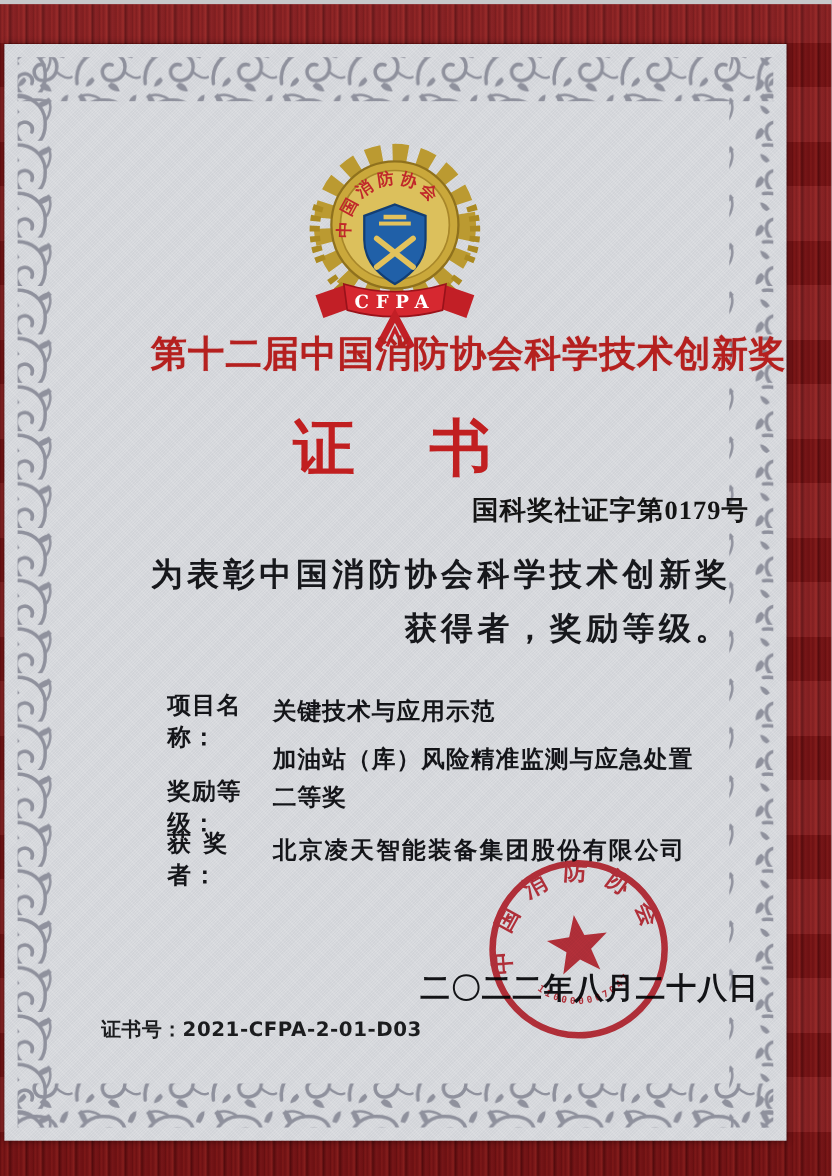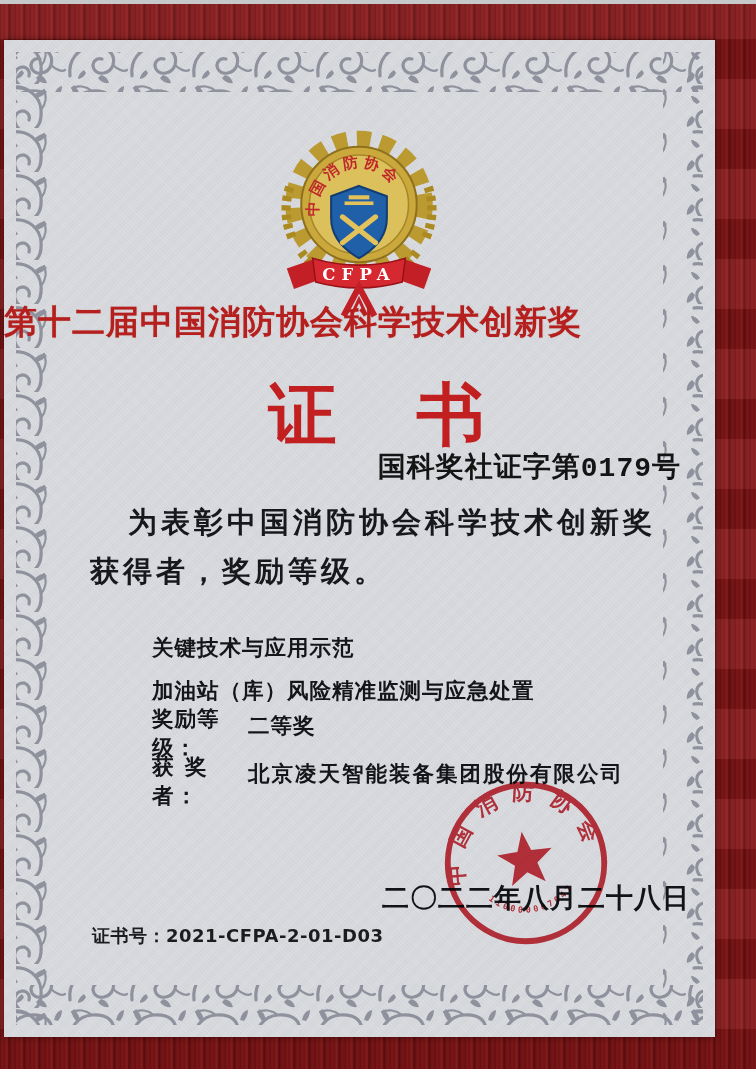--- a/index.html
+++ b/index.html
@@ -36,43 +36,43 @@
     box-shadow:0 0 6px rgba(0,0,0,.45);
   }
 
   .ornament-frame { position:absolute; inset:0; }
 
   .emblem { position:absolute; left:50%; top:82px; width:212px; height:196px; margin-left:-107px; }
   .emblem svg { width:100%; height:100%; }
 
   .award-title {
     position:absolute; top:260px; left:0; width:100%;
-    text-align:left; color:#b5201f;
+    text-align:right; color:#b5201f;
     font-family:Liberation Mono, monospace; font-weight:bold;
     font-size:33px; letter-spacing:1px;
     text-shadow:0 0 1px rgba(181,32,31,.4);
   }
 
   .doc-type {
     position:absolute; top:330px; left:0; width:100%;
     text-align:center; color:#c11f20;
     font-family:"DejaVu Serif", serif; font-weight:bold;
-    font-size:68px; letter-spacing:6px;margin-left:20px;
+    font-size:56px; letter-spacing:6px;
   }
 
   .issue-no {
     position:absolute; top:408px; right:34px;
-    color:#141414; font-weight:bold; font-size:28px;
-    font-family:Liberation Mono, monospace; letter-spacing:1px;
+    color:#141414; font-weight:bold; font-size:24px;
+    font-family:Liberation Serif, serif; letter-spacing:1px;
   }
 
   .body-text {
     position:absolute; top:458px; left:86px; width:575px;
     font-family:"DejaVu Serif", serif; color:#17181c;
-    font-size:29px; line-height:49px; letter-spacing:4px; font-weight:bold;
+    font-size:29px; line-height:49px; letter-spacing:4px; font-weight:bold;text-align:right;
   }
   .body-text .line1 { text-indent:38px; }
 
   .field-row { position:absolute; left:148px; display:flex; color:#141519;
     font-size:21.5px; font-weight:bold; letter-spacing:1px;
     font-family:"DejaVu Sans", sans-serif; }
   .field-row .f-label { flex:none; width:96px; }
   .field-row .f-value { line-height:43px; }
   .row-project { top:586px; }
   .row-grade   { top:664px; }
@@ -176,20 +176,21 @@
     <div class="doc-type">证　书</div>
 
     <div class="issue-no">国科奖社证字第0179号</div>
 
     <div class="body-text">
       <div class="line1">为表彰中国消防协会科学技术创新奖</div>
       <div class="line2">获得者，奖励等级。</div>
     </div>
 
     <div class="field-row row-project">
+      <div class="f-label">项目名称：</div>
       <div class="f-value">
         <div>关键技术与应用示范</div>
         <div>加油站（库）风险精准监测与应急处置</div>
       </div>
     </div>
 
     <div class="field-row row-winner">
       <div class="f-label">获 奖 者：</div>
       <div class="f-value">北京凌天智能装备集团股份有限公司</div>
     </div>

